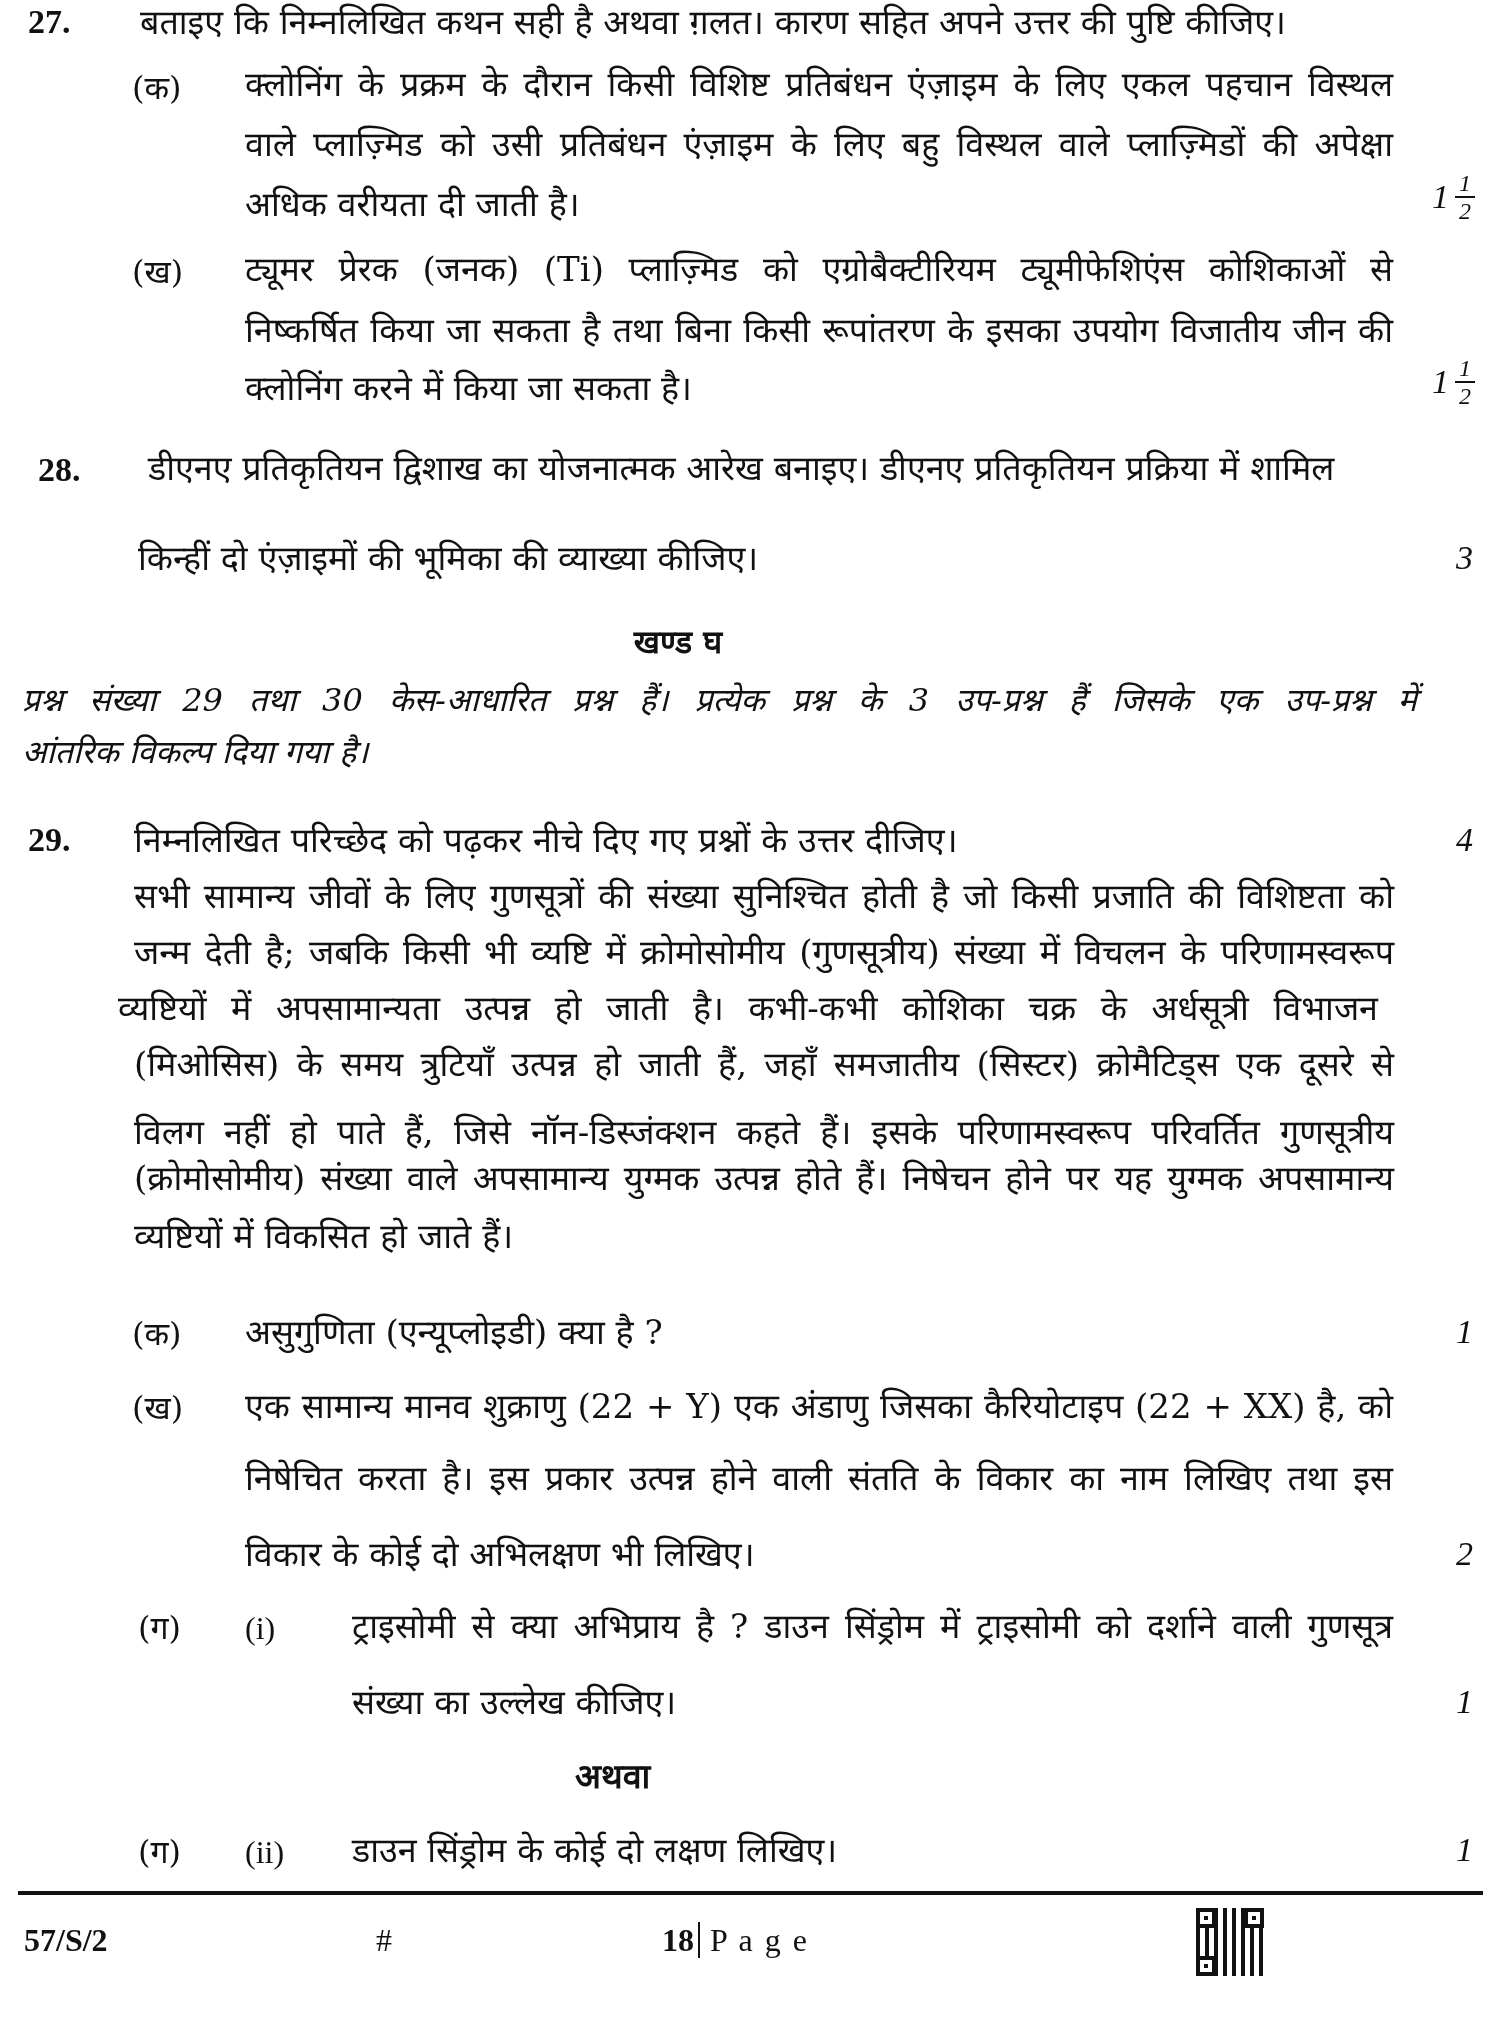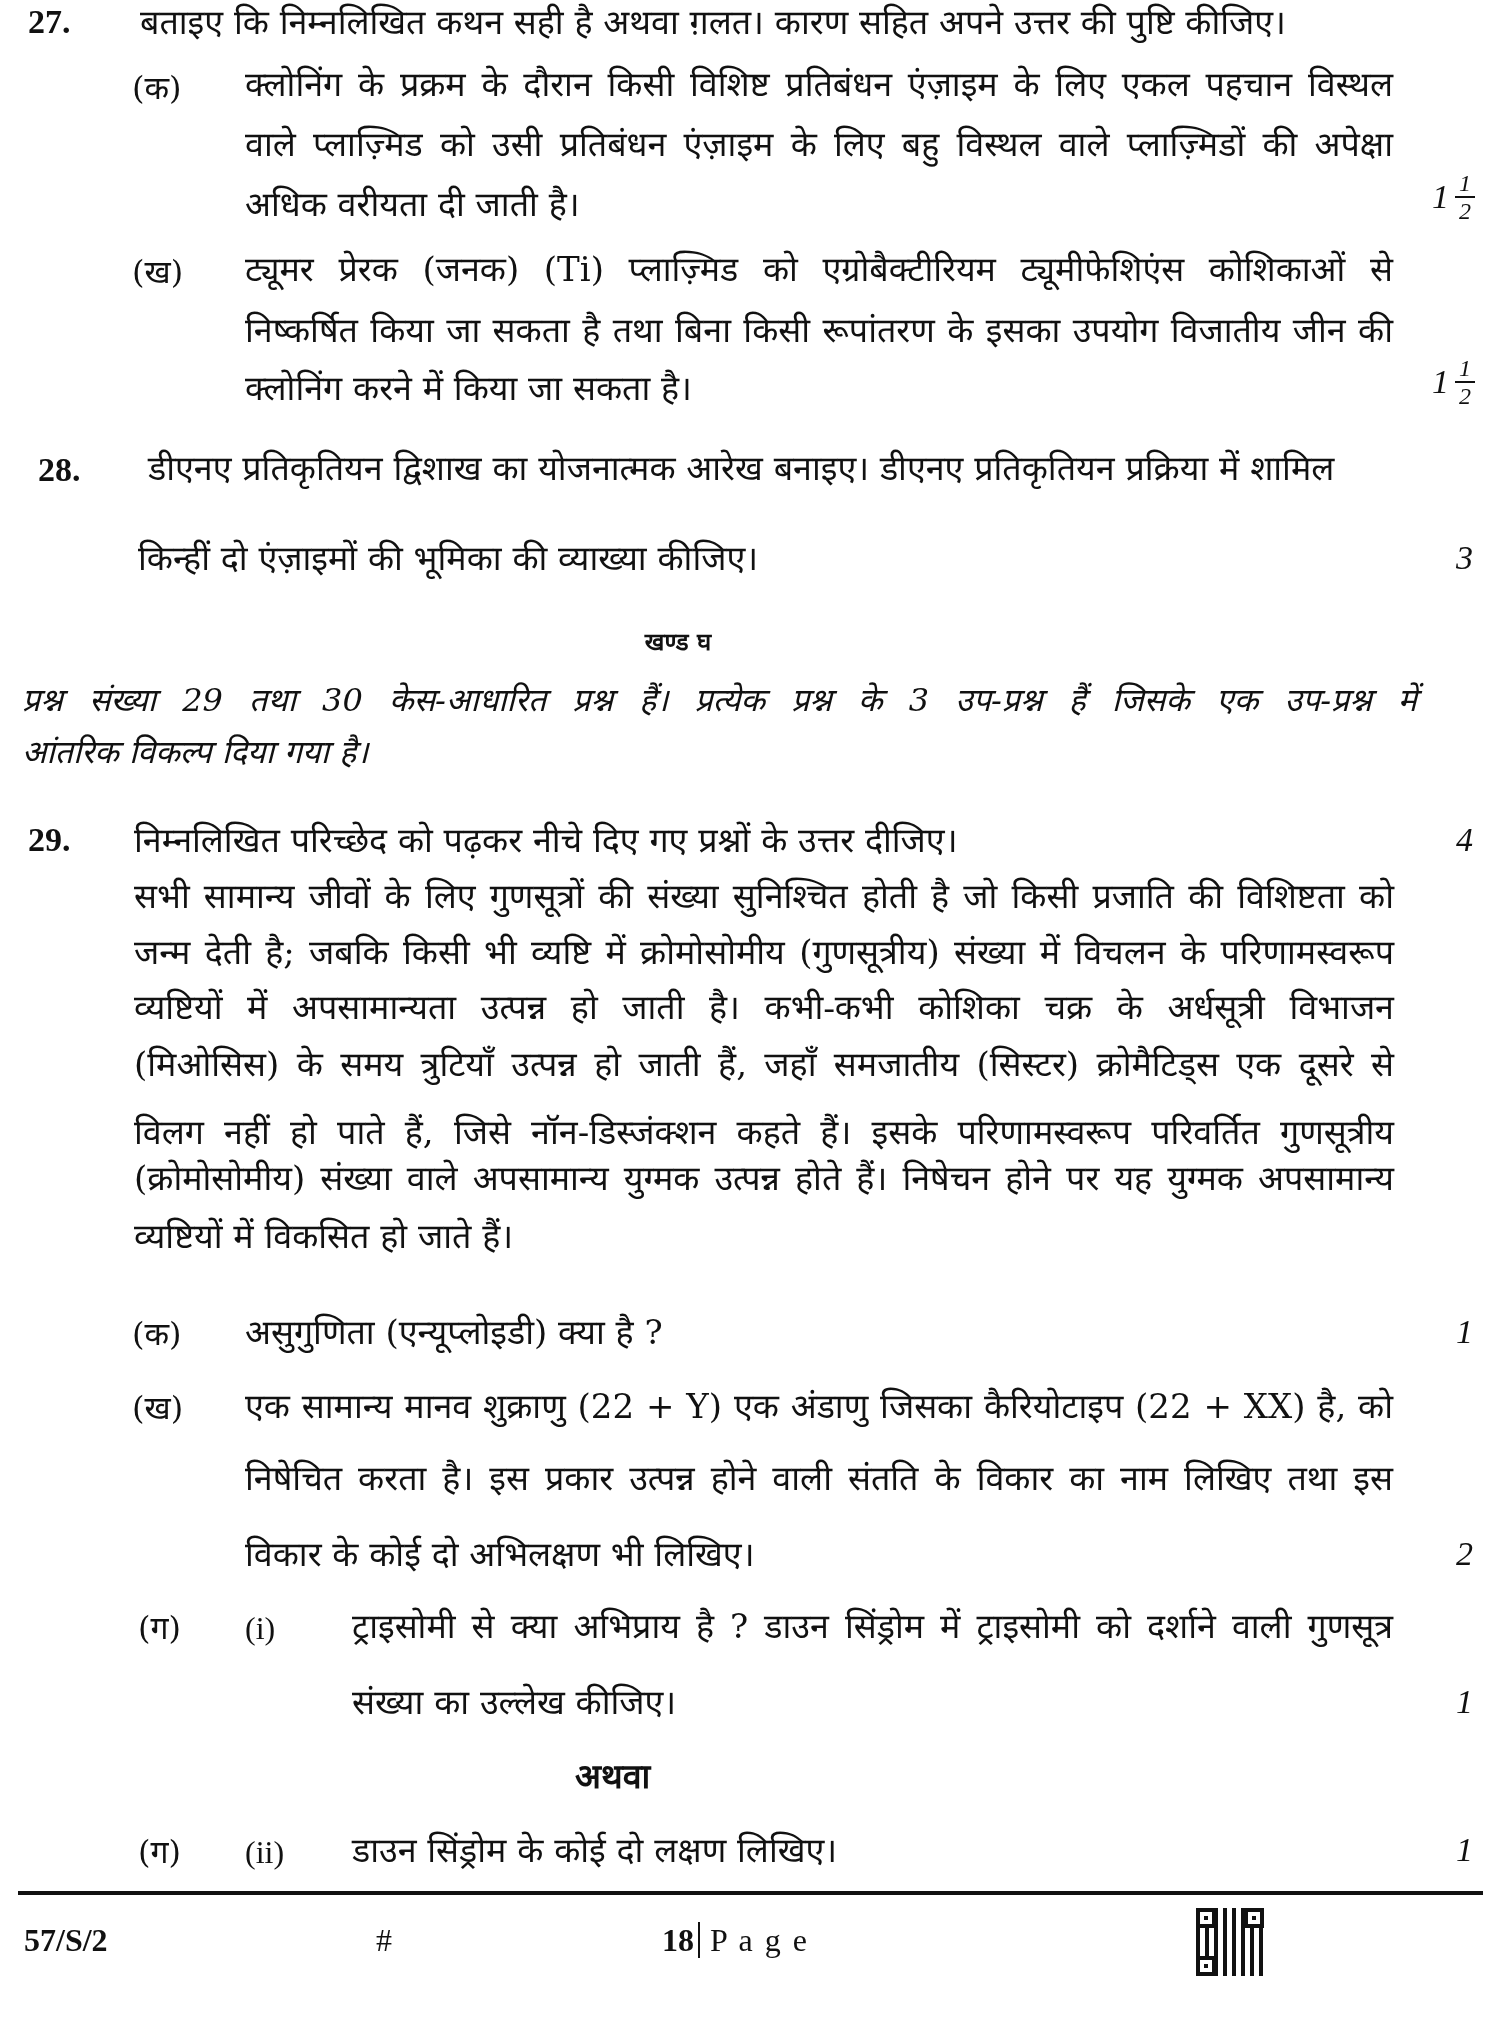--- a/index.html
+++ b/index.html
@@ -4,21 +4,21 @@
 <style>
   html, body { margin:0; padding:0; background:#ffffff; }
   body { width:1505px; height:2034px; position:relative; overflow:hidden; color:#111; font-family:"DejaVu Serif", serif; }
   .ln { position:absolute; white-space:nowrap; font-size:34px; line-height:44px; }
   .qnum { position:absolute; font-family:"Liberation Serif", serif; font-weight:bold; font-size:34px; line-height:44px; }
   .lbl { position:absolute; font-size:32px; line-height:44px; }
   .marks { position:absolute; right:32px; font-family:"Liberation Serif", serif; font-style:italic; font-size:34px; line-height:44px; text-align:right; }
   .frac { position:absolute; right:30px; font-family:"Liberation Serif", serif; font-style:italic; font-size:34px; display:flex; align-items:center; gap:6px; }
   .frac .f { display:flex; flex-direction:column; align-items:center; font-size:24px; line-height:26px; }
   .frac .f .num { border-bottom:2px solid #111; padding:0 4px; }
-  .center { position:absolute; left:0; width:1356px; text-align:center; font-weight:bold; font-size:24px; line-height:44px; }
+  .center { position:absolute; left:0; width:1356px; text-align:center; font-weight:bold; font-size:32px; line-height:44px; }
   .ital { position:absolute; left:22px; font-style:italic; font-size:32px; line-height:44px; white-space:nowrap; }
   .rule { position:absolute; left:18px; width:1465px; height:4px; background:#111; top:1891px; }
   .footer { position:absolute; top:1918px; font-size:32px; line-height:44px; font-family:"Liberation Serif", serif; }
   .qr { position:absolute; left:1196px; top:1908px; width:68px; height:68px; background:
         repeating-linear-gradient(90deg,#111 0 4px,#fff 4px 9px),#fff; }
   .qr .c { position:absolute; width:20px; height:20px; border:4px solid #111; background:#fff; box-sizing:border-box; }
   .qr .c::after { content:""; position:absolute; left:4px; top:4px; width:4px; height:4px; background:#111; }
   .just { text-align:justify; text-align-last:justify; }
 </style>
 </head>
@@ -59,21 +59,21 @@
 <div class="center" style="top:620px;">खण्ड घ</div>
 <div class="ital just" style="top:678px; width:1395px;">प्रश्न संख्या 29 तथा 30 केस-आधारित प्रश्न हैं। प्रत्येक प्रश्न के 3 उप-प्रश्न हैं जिसके एक उप-प्रश्न में</div>
 <div class="ital" style="top:730px;">आंतरिक विकल्प दिया गया है।</div>
 
 <div class="qnum" style="left:28px; top:818px;">29.</div>
 <div class="ln" style="left:134px; top:818px;">निम्नलिखित परिच्छेद को पढ़कर नीचे दिए गए प्रश्नों के उत्तर दीजिए।</div>
 <div class="marks" style="top:818px;">4</div>
 
 <div class="ln just" style="left:134px; top:874px; width:1260px;">सभी सामान्य जीवों के लिए गुणसूत्रों की संख्या सुनिश्चित होती है जो किसी प्रजाति की विशिष्टता को</div>
 <div class="ln just" style="left:134px; top:930px; width:1260px;">जन्म देती है; जबकि किसी भी व्यष्टि में क्रोमोसोमीय (गुणसूत्रीय) संख्या में विचलन के परिणामस्वरूप</div>
-<div class="ln just" style="left:134px; top:986px; width:1260px;font-family:Liberation Serif, serif;">व्यष्टियों में अपसामान्यता उत्पन्न हो जाती है। कभी-कभी कोशिका चक्र के अर्धसूत्री विभाजन</div>
+<div class="ln just" style="left:118px; top:986px; width:1260px;">व्यष्टियों में अपसामान्यता उत्पन्न हो जाती है। कभी-कभी कोशिका चक्र के अर्धसूत्री विभाजन</div>
 <div class="ln just" style="left:134px; top:1042px; width:1260px;">(मिओसिस) के समय त्रुटियाँ उत्पन्न हो जाती हैं, जहाँ समजातीय (सिस्टर) क्रोमैटिड्स एक दूसरे से</div>
 <div class="ln just" style="left:134px; top:1099px; width:1260px;margin-top:11px;">विलग नहीं हो पाते हैं, जिसे नॉन-डिस्जंक्शन कहते हैं। इसके परिणामस्वरूप परिवर्तित गुणसूत्रीय</div>
 <div class="ln just" style="left:134px; top:1156px; width:1260px;">(क्रोमोसोमीय) संख्या वाले अपसामान्य युग्मक उत्पन्न होते हैं। निषेचन होने पर यह युग्मक अपसामान्य</div>
 <div class="ln" style="left:134px; top:1214px;">व्यष्टियों में विकसित हो जाते हैं।</div>
 
 <div class="lbl" style="left:132px; top:1312px;">(क)</div>
 <div class="ln" style="left:245px; top:1310px;">असुगुणिता (एन्यूप्लोइडी) क्या है ?</div>
 <div class="marks" style="top:1310px;">1</div>
 
 <div class="lbl" style="left:132px; top:1386px;">(ख)</div>

